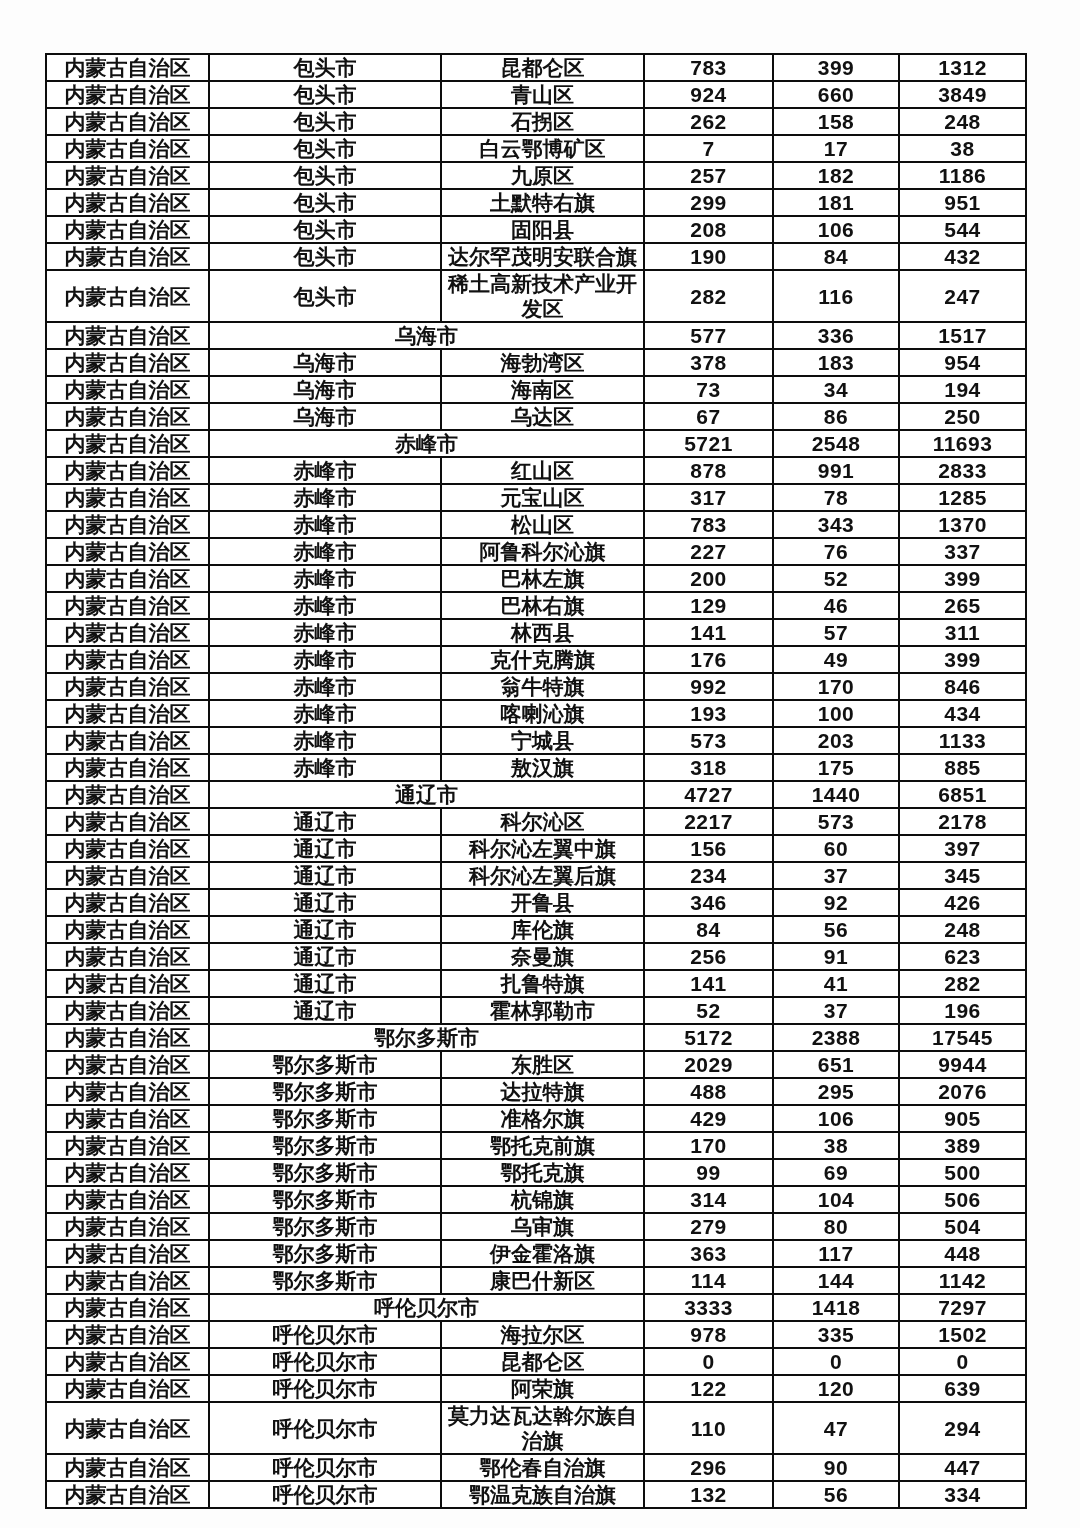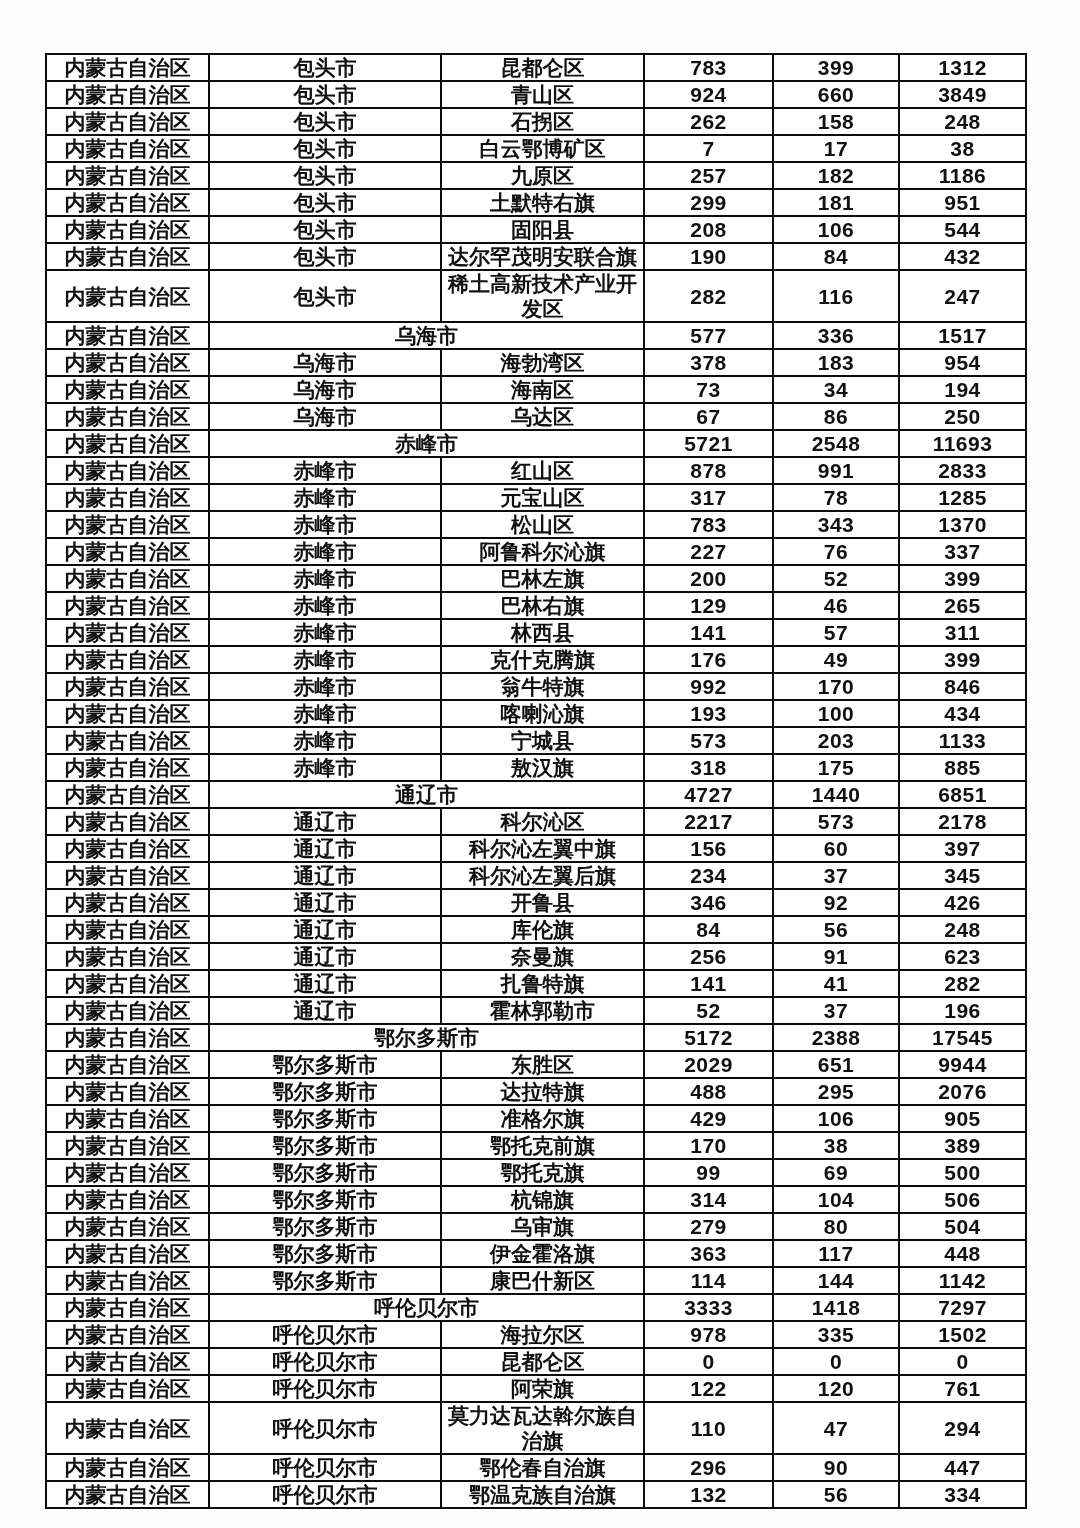--- a/index.html
+++ b/index.html
@@ -439,21 +439,21 @@
           <td class="num-cell">0</td>
           <td class="num-cell">0</td>
           <td class="num-cell">0</td>
         </tr>
         <tr>
           <td>内蒙古自治区</td>
           <td>呼伦贝尔市</td>
           <td>阿荣旗</td>
           <td class="num-cell">122</td>
           <td class="num-cell">120</td>
-          <td class="num-cell">761</td>
+          <td class="num-cell">639</td>
         </tr>
         <tr>
           <td>内蒙古自治区</td>
           <td>呼伦贝尔市</td>
           <td>莫力达瓦达斡尔族自治旗</td>
           <td class="num-cell">110</td>
           <td class="num-cell">47</td>
           <td class="num-cell">294</td>
         </tr>
         <tr>

